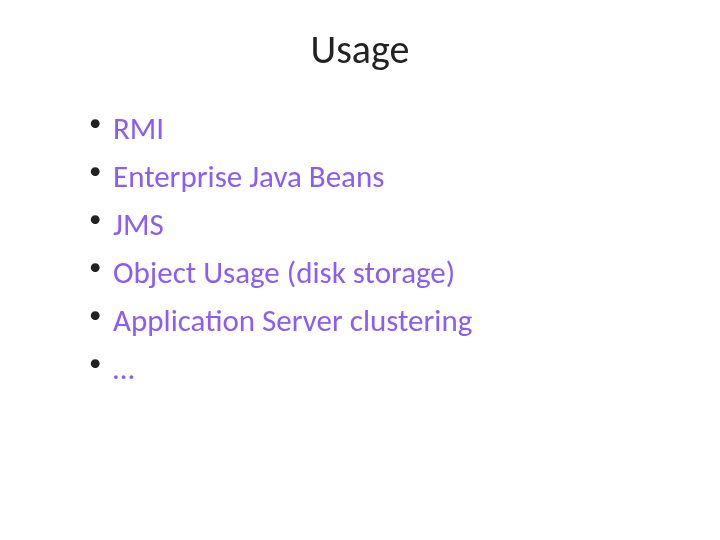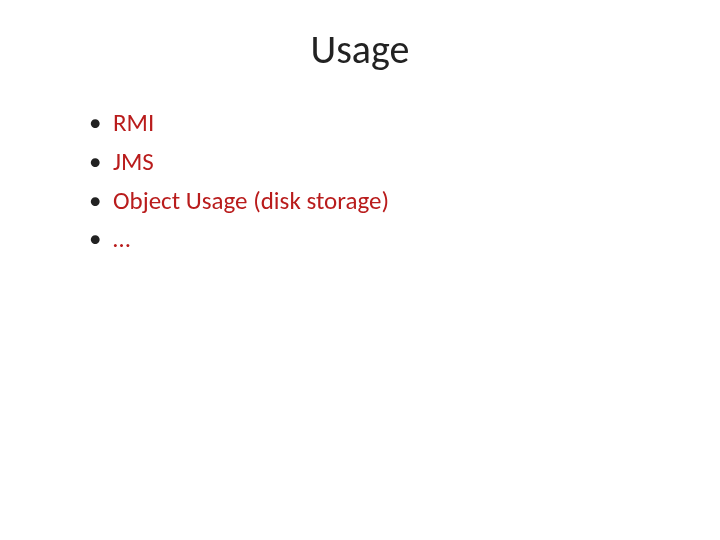--- a/index.html
+++ b/index.html
@@ -21,39 +21,41 @@
       font-size: 40px;
       font-weight: 400;
       color: #222;
       margin-bottom: 30px;
     }
     .bullet-list {
       list-style: none;
       padding-left: 10px;
     }
     .bullet-list li {
-      font-size: 25px;
+      font-size: 31px;
       line-height: 1.55;
-      color: #b91c1c;
+      color: #8b5cf6;
       position: relative;
       padding-left: 24px;
     }
     .bullet-list li::before {
       content: "•";
       position: absolute;
       left: 0;
       top: 0;
       color: #222;
       font-size: 25px;
     }
   </style>
 </head>
 <body>
 
 <div class="slide">
   <h1 class="title">Usage</h1>
   <ul class="bullet-list">
     <li>RMI</li>
+    <li>Enterprise Java Beans</li>
     <li>JMS</li>
     <li>Object Usage (disk storage)</li>
+    <li>Application Server clustering</li>
     <li>…</li>
   </ul>
 </div>
 
 </body></html>

